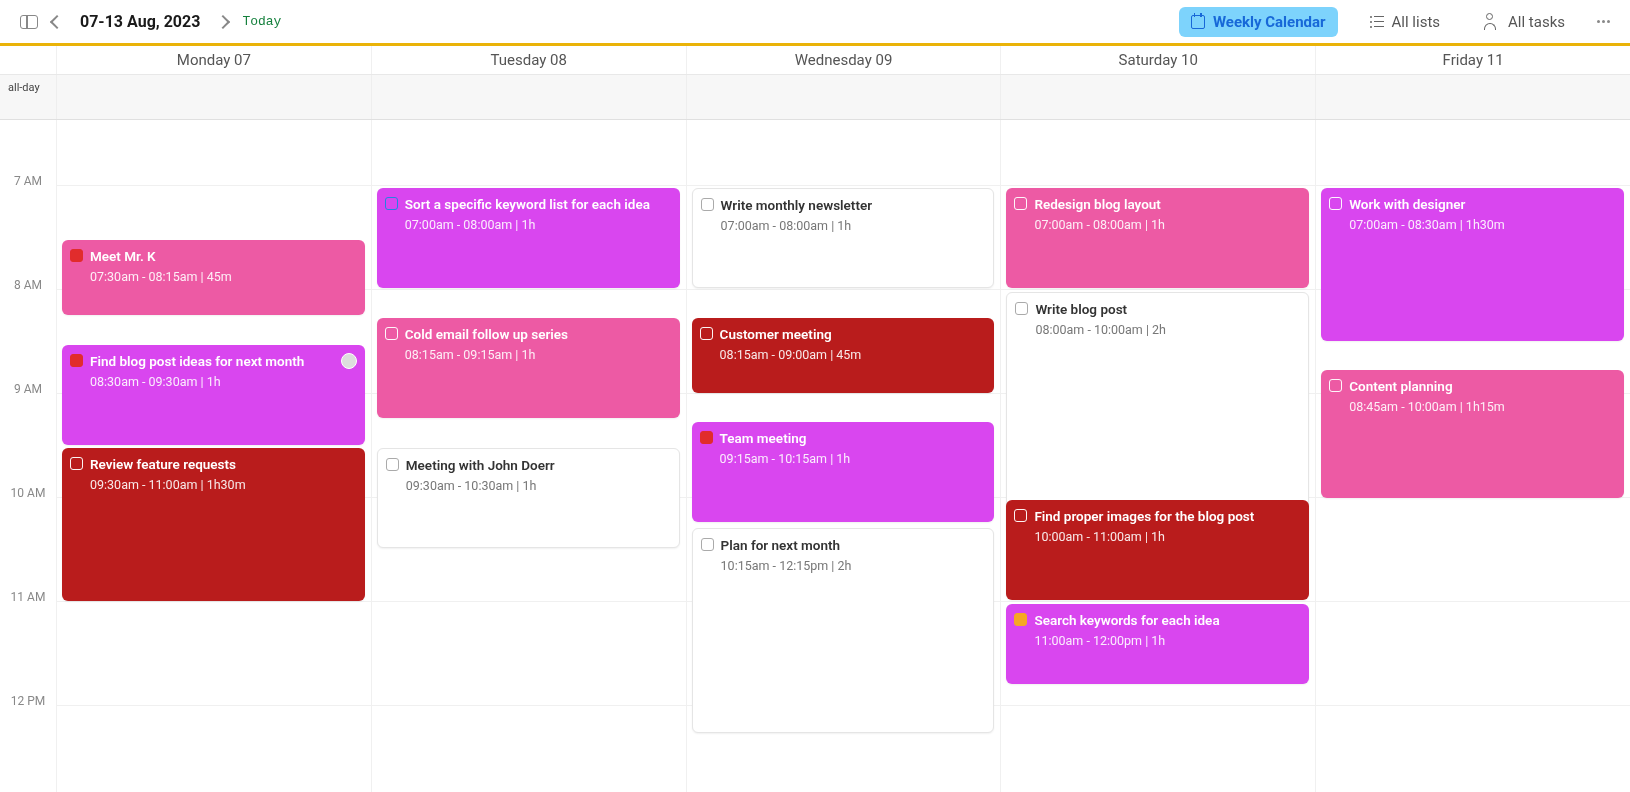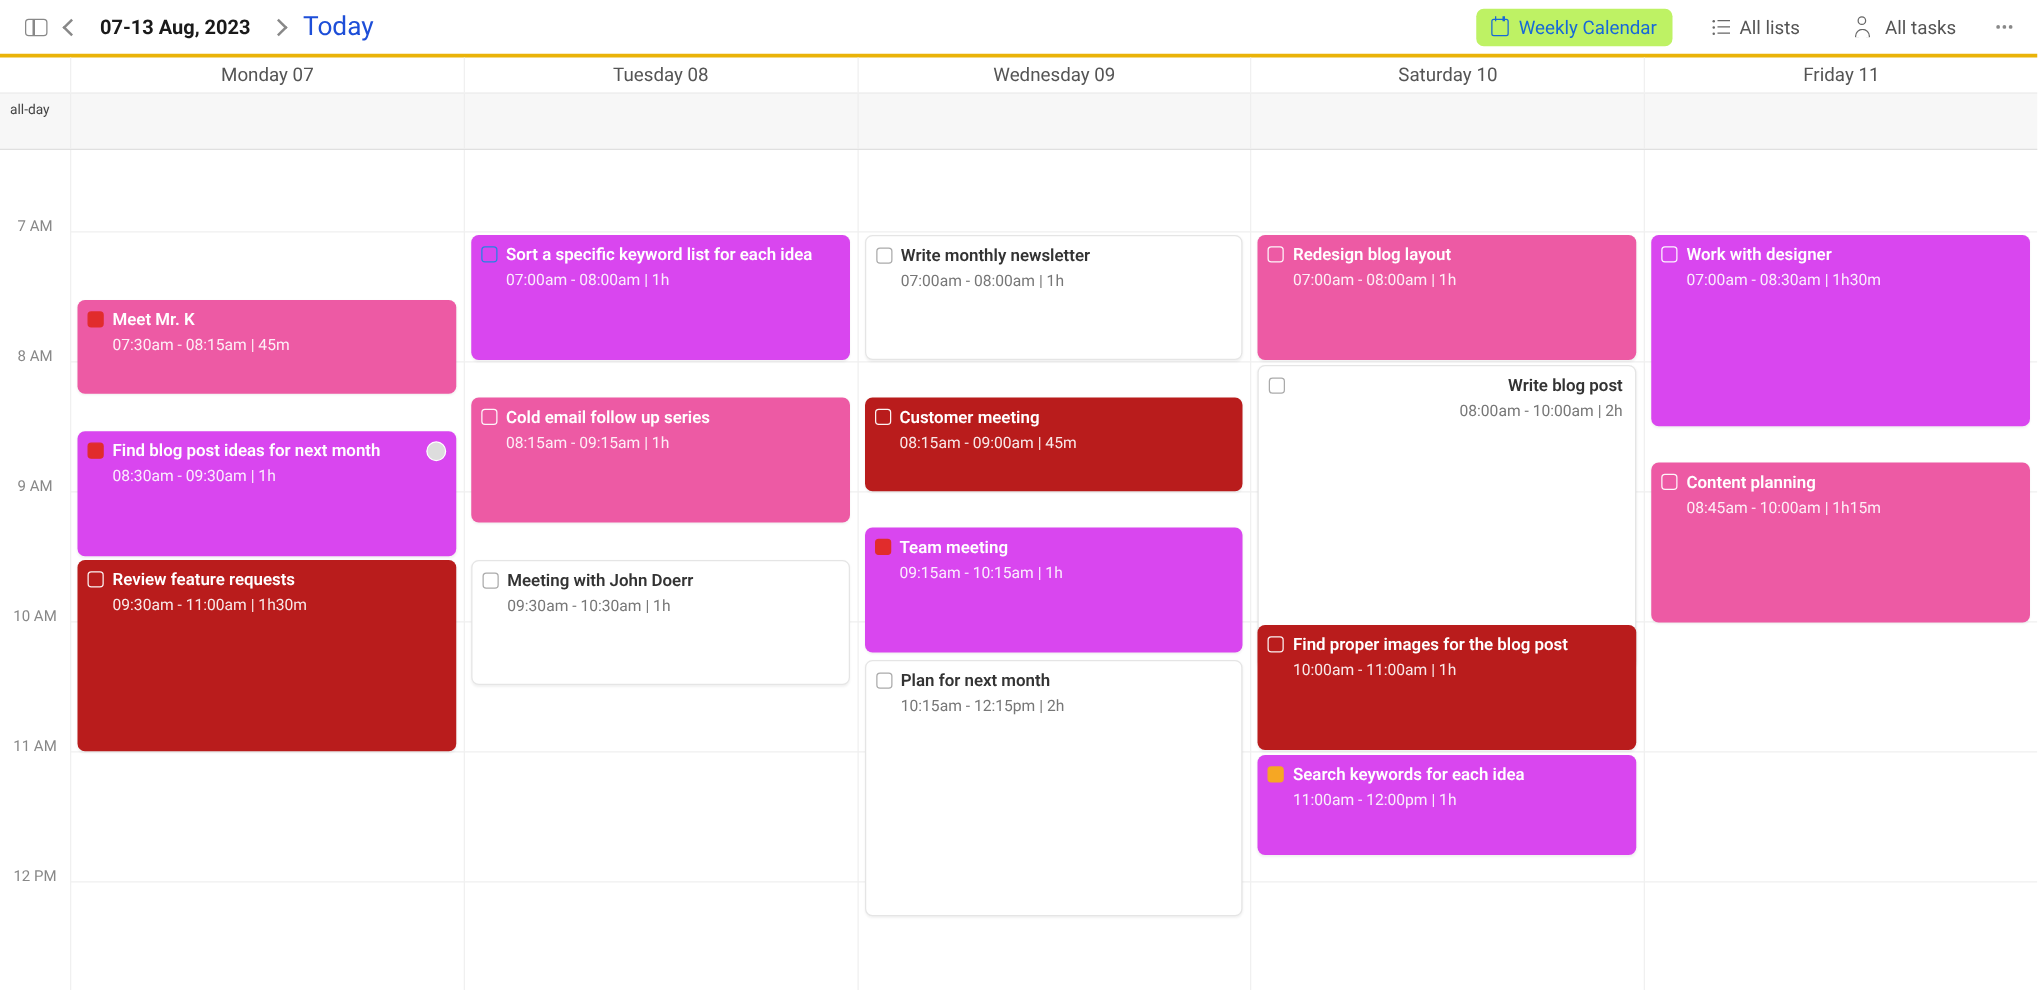--- a/index.html
+++ b/index.html
@@ -22,27 +22,27 @@
   border-bottom: 3px solid #eab308;
   justify-content: space-between;
 }
 .toolbar-left { display: flex; align-items: center; gap: 14px; }
 .toolbar-right { display: flex; align-items: center; gap: 20px; }
 .icon-btn { cursor: pointer; color: #888; display: flex; align-items: center; }
 .nav-arrow { width: 10px; height: 10px; border: solid #888; border-width: 0 2px 2px 0; display: inline-block; }
 .arrow-left { transform: rotate(135deg); }
 .arrow-right { transform: rotate(-45deg); }
 .date-range { font-weight: 700; font-size: 16px; color: #1a1a1a; margin: 0 4px; }
-.today-btn { color: #1d4ed8; cursor: pointer; font-size: 21px; }
+.today-btn { color: #15803d; cursor: pointer; font-size: 13px; font-family: Liberation Mono, monospace; }
 .pill {
   display: flex; align-items: center; gap: 8px;
   padding: 6px 12px; border-radius: 6px;
   cursor: pointer; font-size: 15px;
 }
-.pill.active { background: #bef264; color: #1768d8; font-weight: 400; }
+.pill.active { background: #7dd3fc; color: #1768d8; font-weight: 700; }
 .calendar-icon {
   width: 14px; height: 14px; border: 1.5px solid currentColor; border-radius: 2px;
   position: relative; display: inline-block;
 }
 .calendar-icon::before, .calendar-icon::after {
   content: ""; position: absolute; width: 1.5px; height: 4px;
   background: currentColor; top: -3px;
 }
 .calendar-icon::before { left: 2px; }
 .calendar-icon::after { right: 2px; }
@@ -303,21 +303,21 @@
             <div class="event-title">Plan for next month</div>
             <div class="event-time">10:15am - 12:15pm | 2h</div>
           </div>
         </div>
       <div class="ev-col" id="col-thu">
           <div class="event pink" style="top: 68px; height: 100px;">
             <span class="event-checkbox "></span>
             <div class="event-title">Redesign blog layout</div>
             <div class="event-time">07:00am - 08:00am | 1h</div>
           </div>
-          <div class="event white" style="top: 172px; height: 243px; text-align: right;">
+          <div class="event white" style="top: 172px; height: 243px;">
             <span class="event-checkbox "></span>
             <div class="event-title">Write blog post</div>
             <div class="event-time">08:00am - 10:00am | 2h</div>
           </div>
           <div class="event purple" style="top: 380px; height: 100px;">
             <span class="event-checkbox "></span>
             <div class="event-title">Find proper images for the blog post</div>
             <div class="event-time">10:00am - 11:00am | 1h</div>
           </div>
           <div class="event teal" style="top: 484px; height: 80px;">

